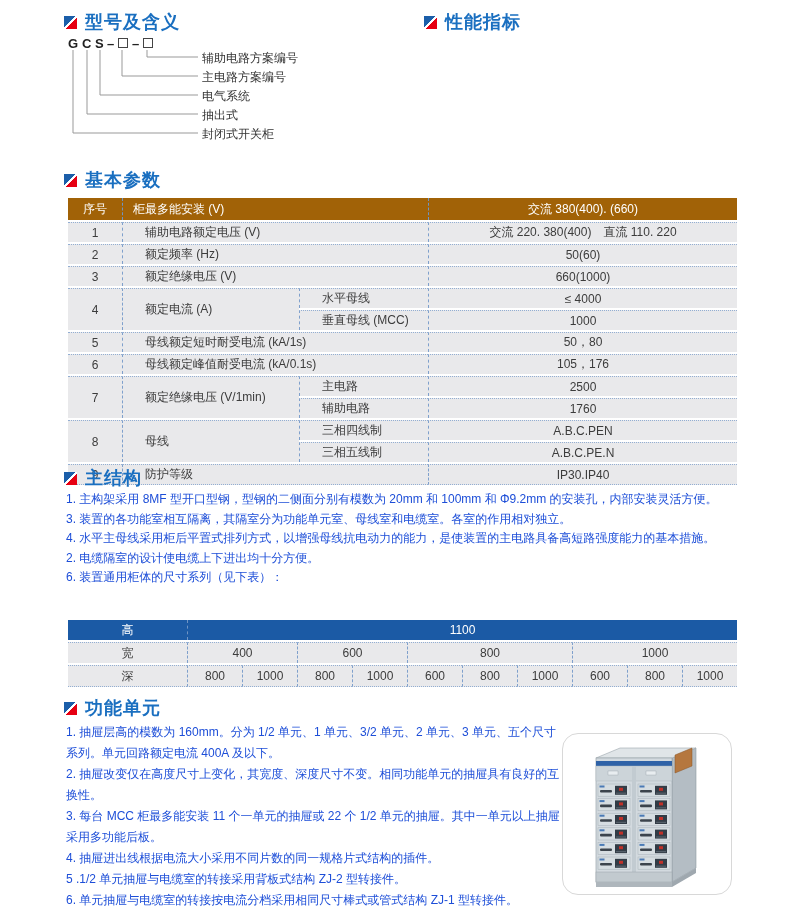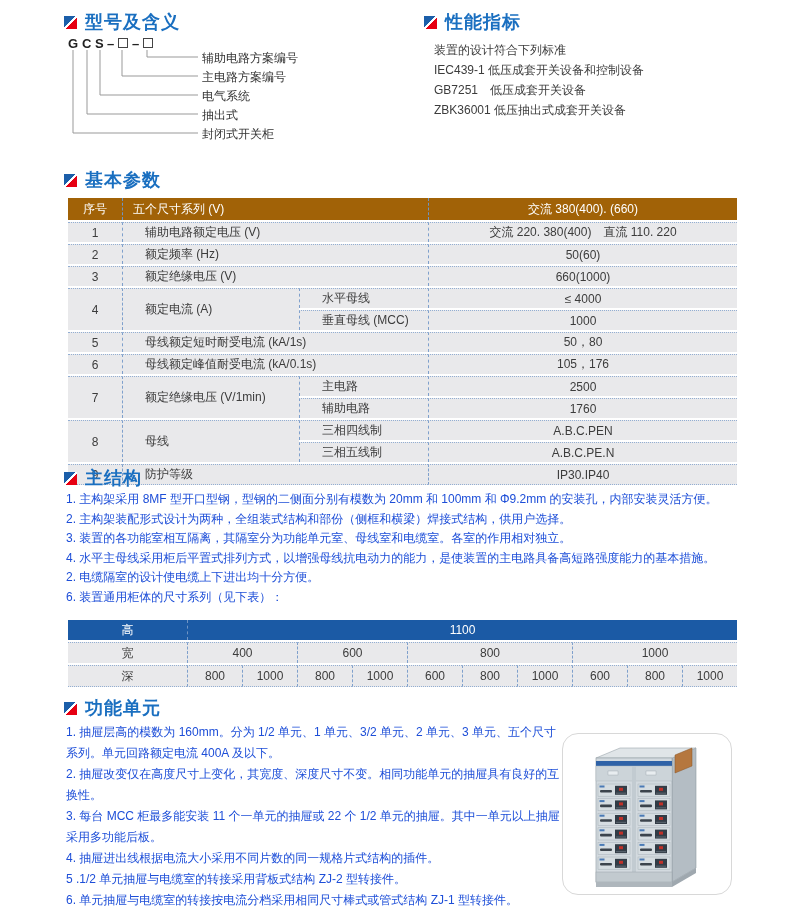--- a/index.html
+++ b/index.html
@@ -91,43 +91,37 @@
     <span class="lbl" style="top:33px;">主电路方案编号</span>
     <span class="lbl" style="top:52px;">电气系统</span>
     <span class="lbl" style="top:71px;">抽出式</span>
     <span class="lbl" style="top:90px;">封闭式开关柜</span>
   </div>
 
   <div class="sec-title" style="left:424px;top:10px;">
     <span class="sec-icon"></span>
     <span class="t">性能指标</span>
   </div>
-  <div id="perf-list">
-    <p>装置的设计符合下列标准</p>
-    <p>IEC439-1 低压成套开关设备和控制设备</p>
-    <p>GB7251　低压成套开关设备</p>
-    <p>ZBK36001 低压抽出式成套开关设备</p>
-  </div>
 
   <div class="sec-title" style="left:64px;top:168px;">
     <span class="sec-icon"></span>
     <span class="t">基本参数</span>
   </div>
 
   <table class="ptable">
     <colgroup>
         <col style="width:54px">
         <col style="width:177px">
         <col style="width:129px">
         <col style="width:309px">
       </colgroup>
     <tbody>
         <tr>
       <th>序号</th>
-      <th class="h-name bl" colspan="2">五个尺寸系列 (V)</th>
+      <th class="h-name bl" colspan="2">柜最多能安装 (V)</th>
       <th class="bl">交流 380(400). (660)</th>
     </tr>
     <tr>
       <td class="c-no">1</td>
       <td class="c-name bl" colspan="2">辅助电路额定电压 (V)</td>
       <td class="c-val bl">交流 220. 380(400)　直流 110. 220</td>
     </tr>
     <tr>
       <td class="c-no">2</td>
       <td class="c-name bl" colspan="2">额定频率 (Hz)</td>
@@ -185,21 +179,20 @@
     </tr>
   </tbody>
     </table>
 
   <div class="sec-title" style="left:64px;top:466px;">
     <span class="sec-icon"></span>
     <span class="t">主结构</span>
   </div>
   <div id="structure-list" class="notes">
     <p>1. 主构架采用 8MF 型开口型钢，型钢的二侧面分别有模数为 20mm 和 100mm 和 Φ9.2mm 的安装孔，内部安装灵活方便。</p>
-    <p>2. 主构架装配形式设计为两种，全组装式结构和部份（侧框和横梁）焊接式结构，供用户选择。</p>
     <p>3. 装置的各功能室相互隔离，其隔室分为功能单元室、母线室和电缆室。各室的作用相对独立。</p>
     <p>4. 水平主母线采用柜后平置式排列方式，以增强母线抗电动力的能力，是使装置的主电路具备高短路强度能力的基本措施。</p>
     <p>2. 电缆隔室的设计使电缆上下进出均十分方便。</p>
     <p>6. 装置通用柜体的尺寸系列（见下表）：</p>
   </div>
 
   <table class="dtable">
     <colgroup>
       <col style="width:119px">
         <col style="width:55px">

